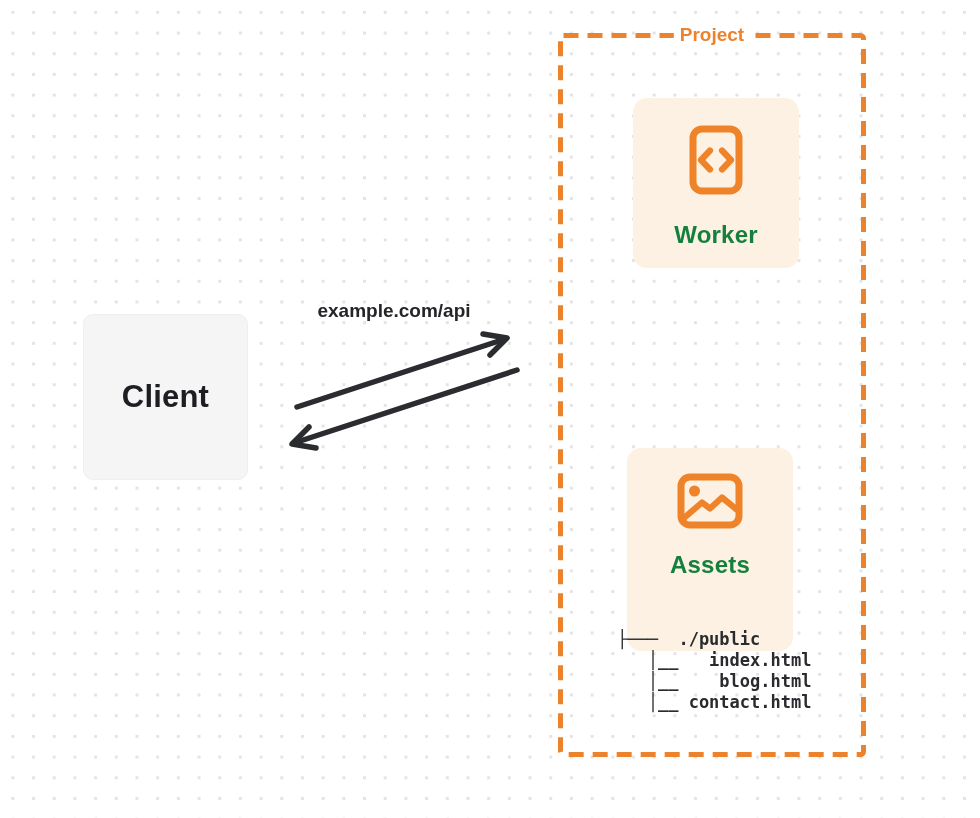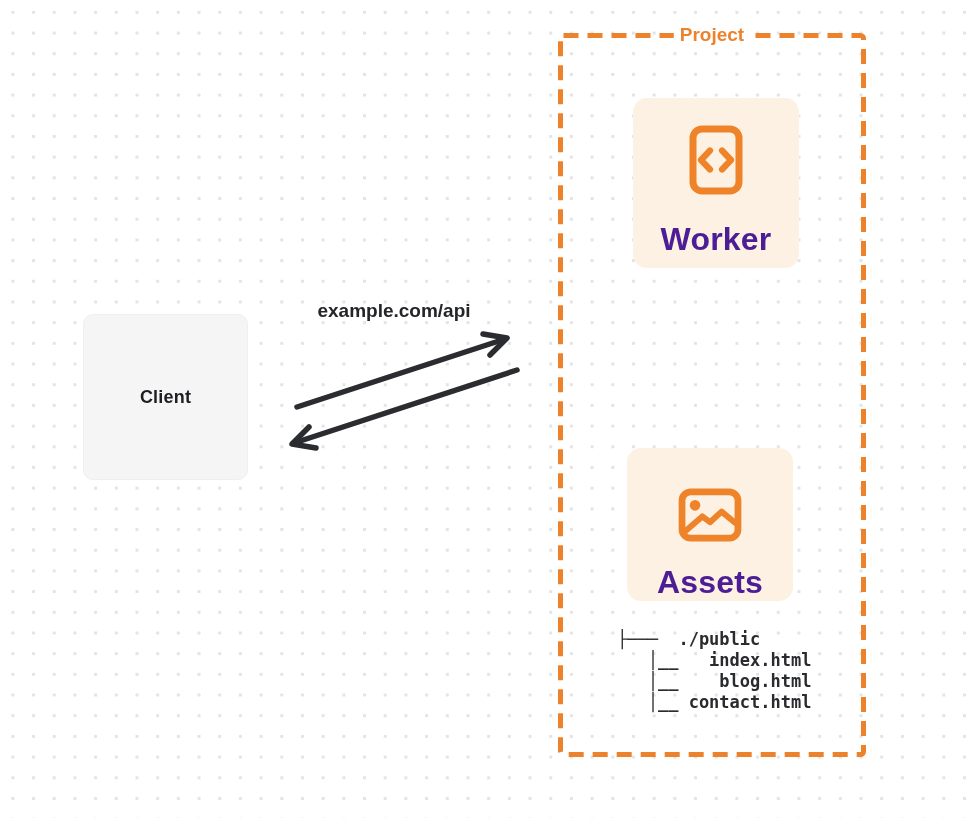--- a/index.html
+++ b/index.html
@@ -10,21 +10,21 @@
     background-size:20.7px 20.7px;
     background-position:2.5px 2px;
     font-family:"Liberation Sans",sans-serif;
   }
   
   .client-box{
     position:absolute;left:83px;top:314px;width:165px;height:166px;
     background:#F5F5F6;border:1px solid #EFEFF1;border-radius:10px;
     display:flex;align-items:center;justify-content:center;box-sizing:border-box;
   }
-  .node-label{font-size:18px;font-weight:bold;color:#1D1E21;letter-spacing:.2px;}
+  .node-label{font-size:31px;font-weight:bold;color:#1D1E21;letter-spacing:.2px;}
   
   .conn-label{
     position:absolute;left:294px;top:288px;width:200px;text-align:center;
     font-size:19px;font-weight:bold;color:#242528;margin-top:12px;
   }
   
   .arrows{position:absolute;left:0;top:0;pointer-events:none;}
   
   .project{
     position:absolute;left:558px;top:33px;width:308px;height:724px;
@@ -34,22 +34,22 @@
     position:absolute;top:-13px;left:50%;transform:translateX(-50%);
     font-size:19px;font-weight:bold;color:#ED822D;line-height:30px;
     background:#ffffff;padding:0 6px;white-space:nowrap;
   }
   
   .card{
     position:absolute;width:166px;background:#FCF1E2;border-radius:14px;
     display:flex;flex-direction:column;align-items:center;box-sizing:border-box;
   }
   .card.worker{left:75px;top:65px;height:170px;padding-top:27px;}
-  .card.assets{left:69px;top:415px;height:153px;padding-top:40px;}
-  .card .card-label{font-size:32px;font-weight:bold;color:#4c1d95;letter-spacing:.2px;}
+  .card.assets{left:69px;top:415px;height:203px;padding-top:25px;}
+  .card .card-label{font-size:24px;font-weight:bold;color:#15803d;letter-spacing:.2px;}
   .card.worker .card-label{margin-top:26px;}
   .card.assets .card-label{margin-top:22px;}
   
   .file-tree{
     position:absolute;left:49px;top:586px;margin:10px;
     font-family:"DejaVu Sans Mono",monospace;
     font-size:17px;line-height:21px;font-weight:bold;color:#2A2B2E;
     white-space:pre;
   }
 </style>

